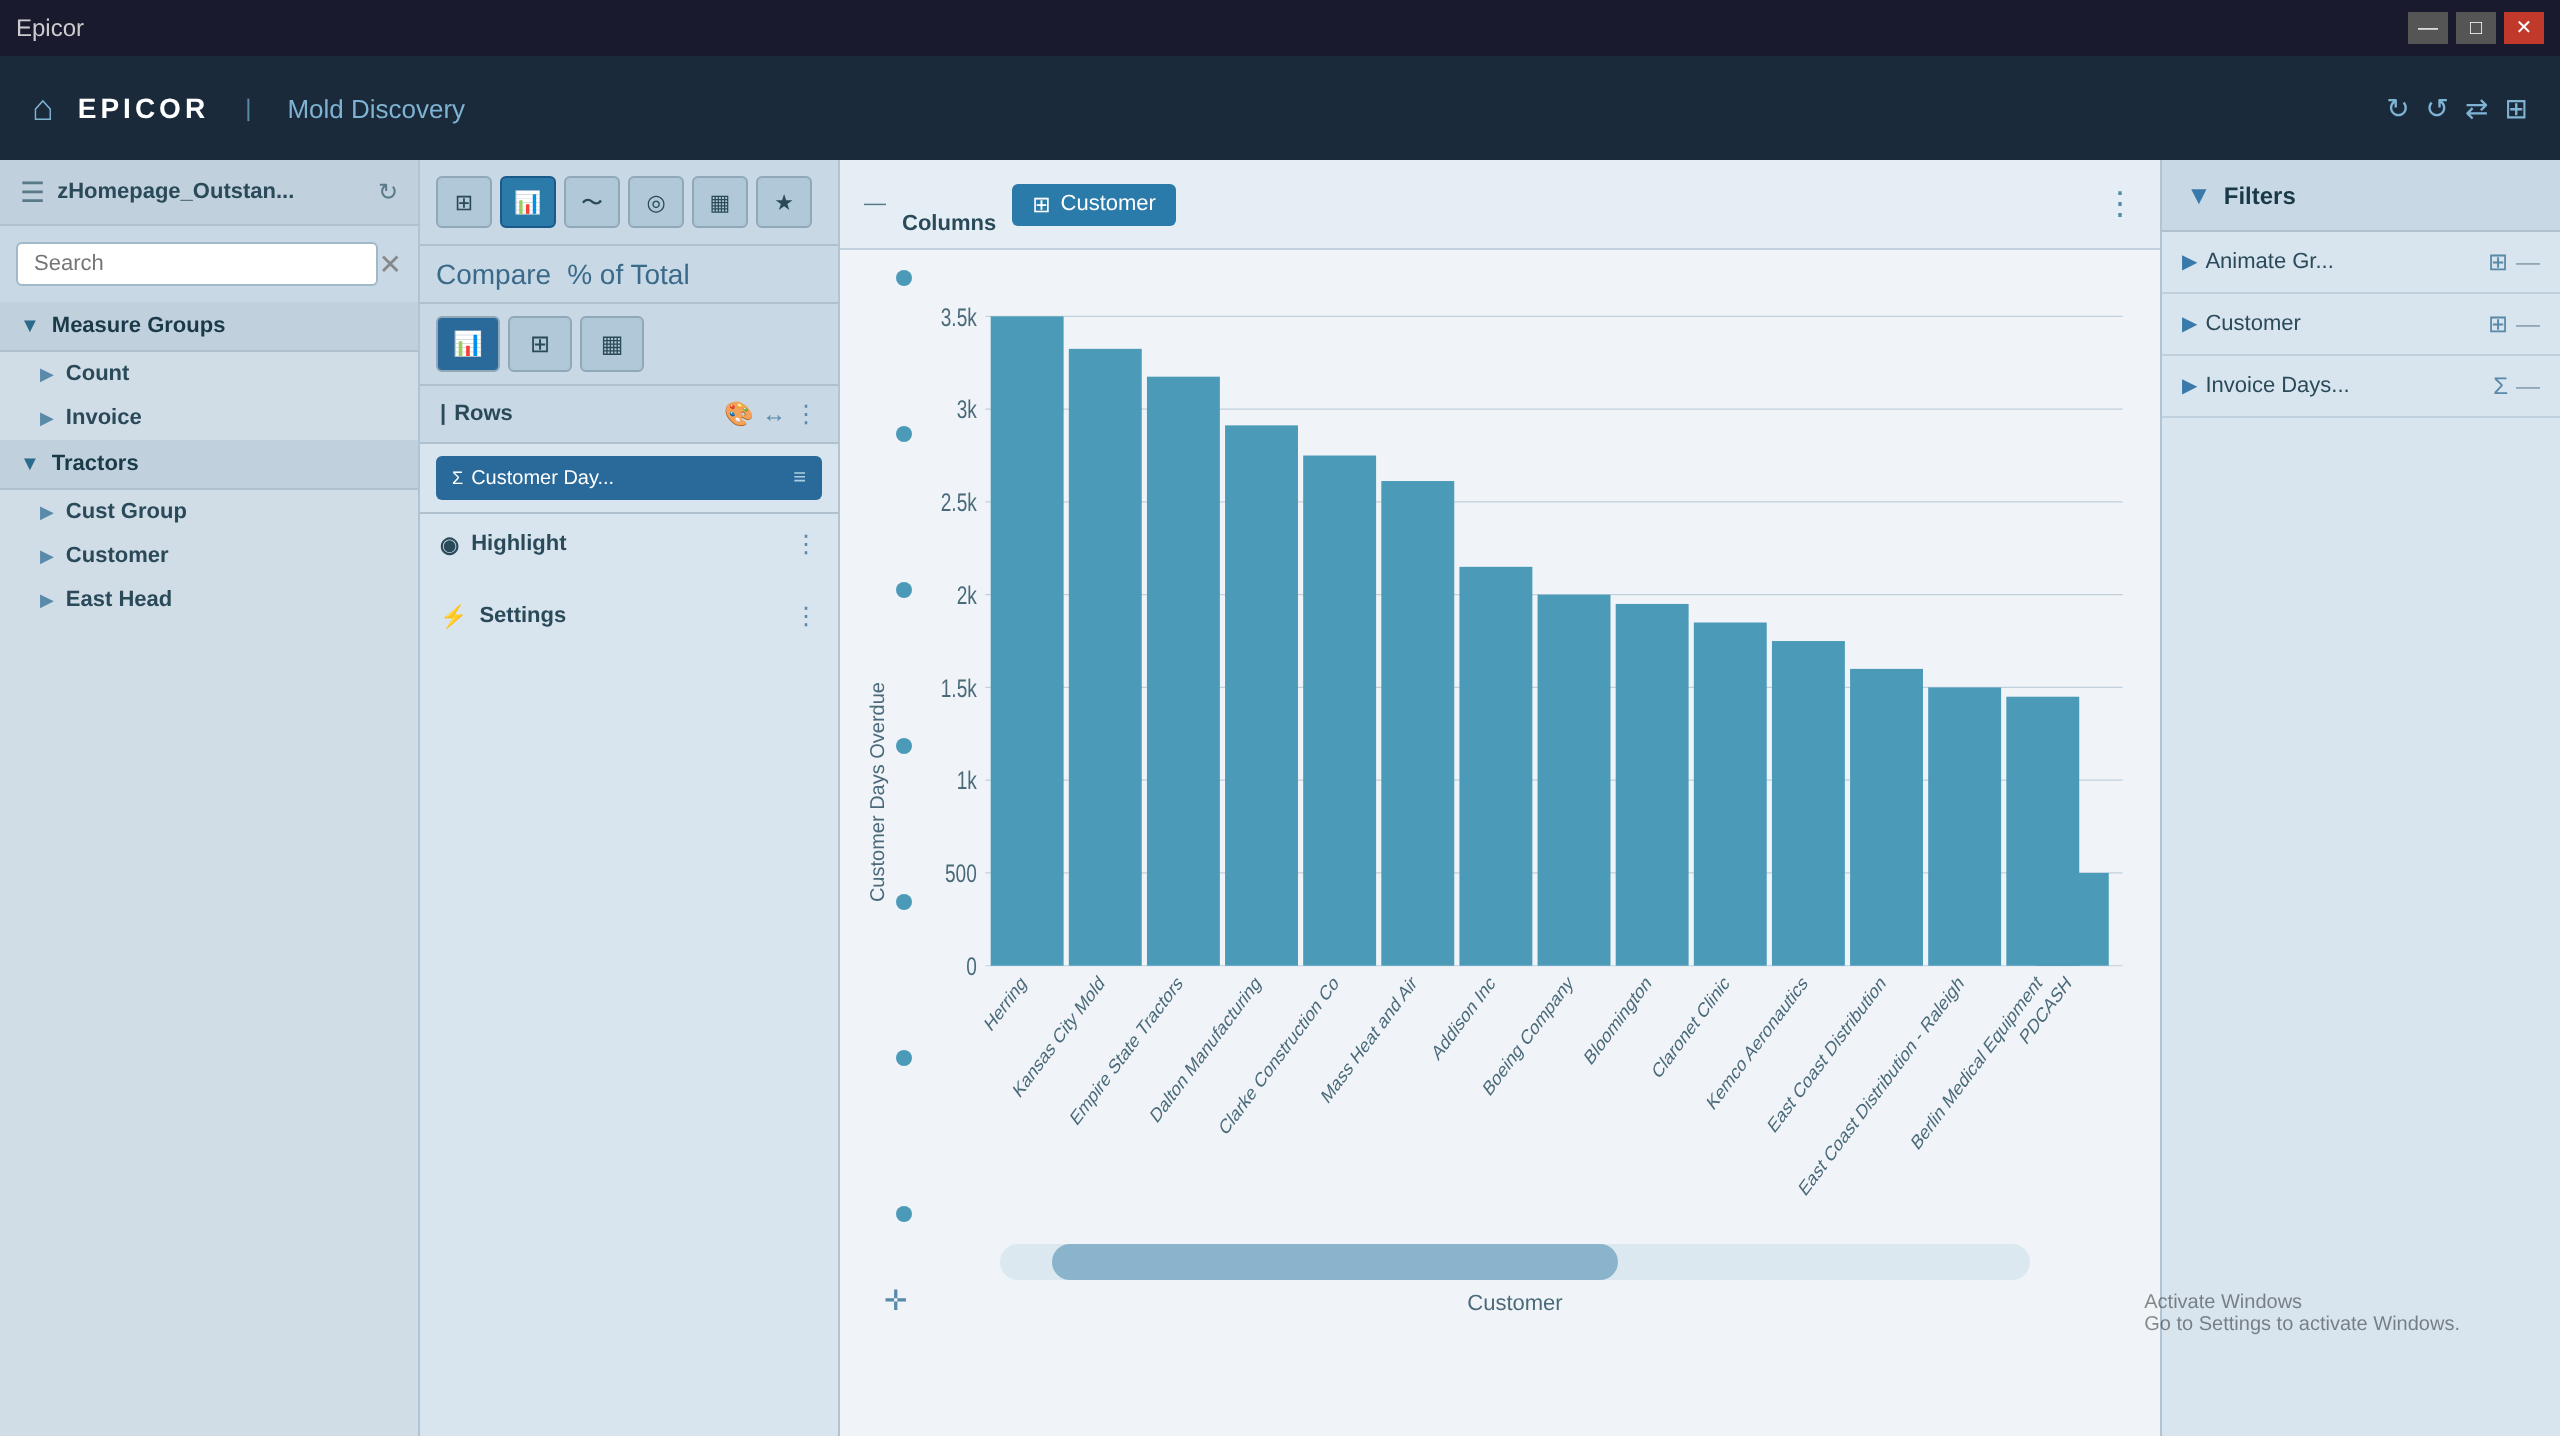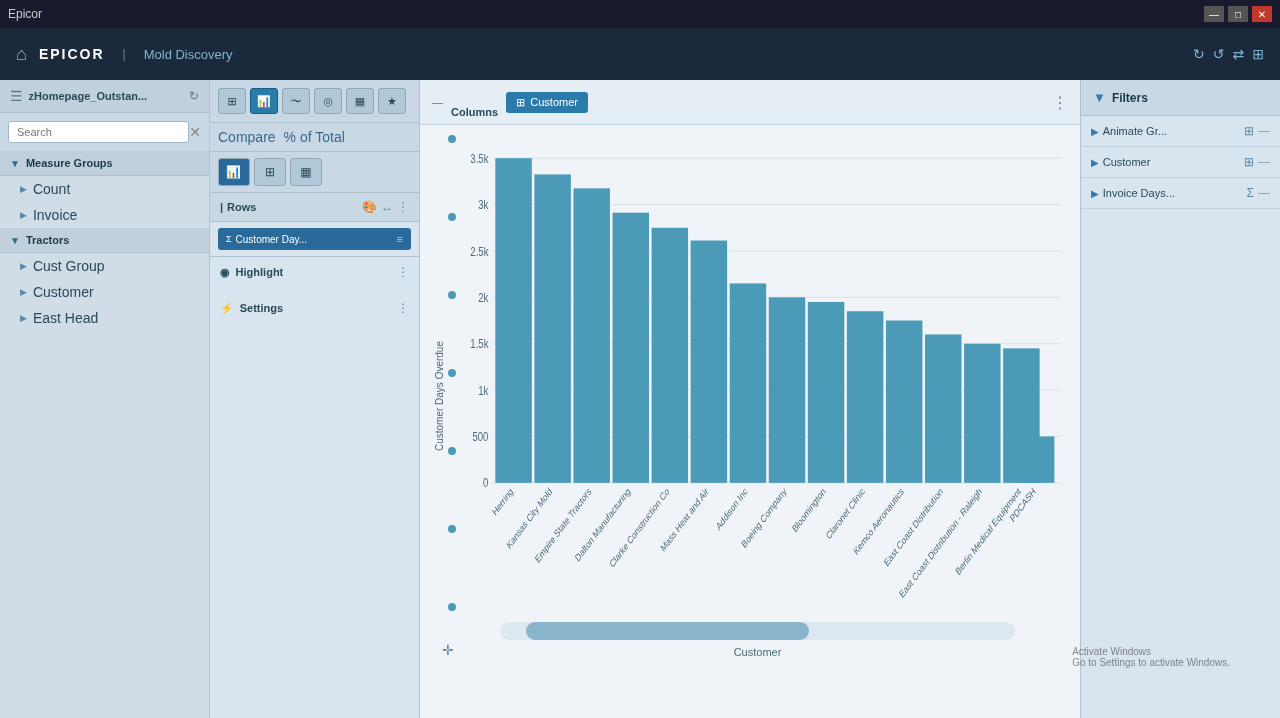--- a/index.html
+++ b/index.html
@@ -99,21 +99,21 @@
     .section-label { font-size: 11px; color: #1a3a4a; font-weight: 700; }
 
     .sidebar-item {
       display: flex;
       align-items: center;
       gap: 6px;
       padding: 5px 20px;
       cursor: pointer;
     }
     .sidebar-item-chevron { color: #5a8aaa; font-size: 9px; }
-    .sidebar-item-label { font-size: 14px; color: #2a4a5a; }
+    .sidebar-item-label { font-size: 11px; color: #2a4a5a; font-weight: bold; }
 
     
     .center-panel {
       width: 210px;
       background: #d8e4ee;
       border-right: 1px solid #b0c4d4;
       display: flex;
       flex-direction: column;
       overflow: hidden;
     }

